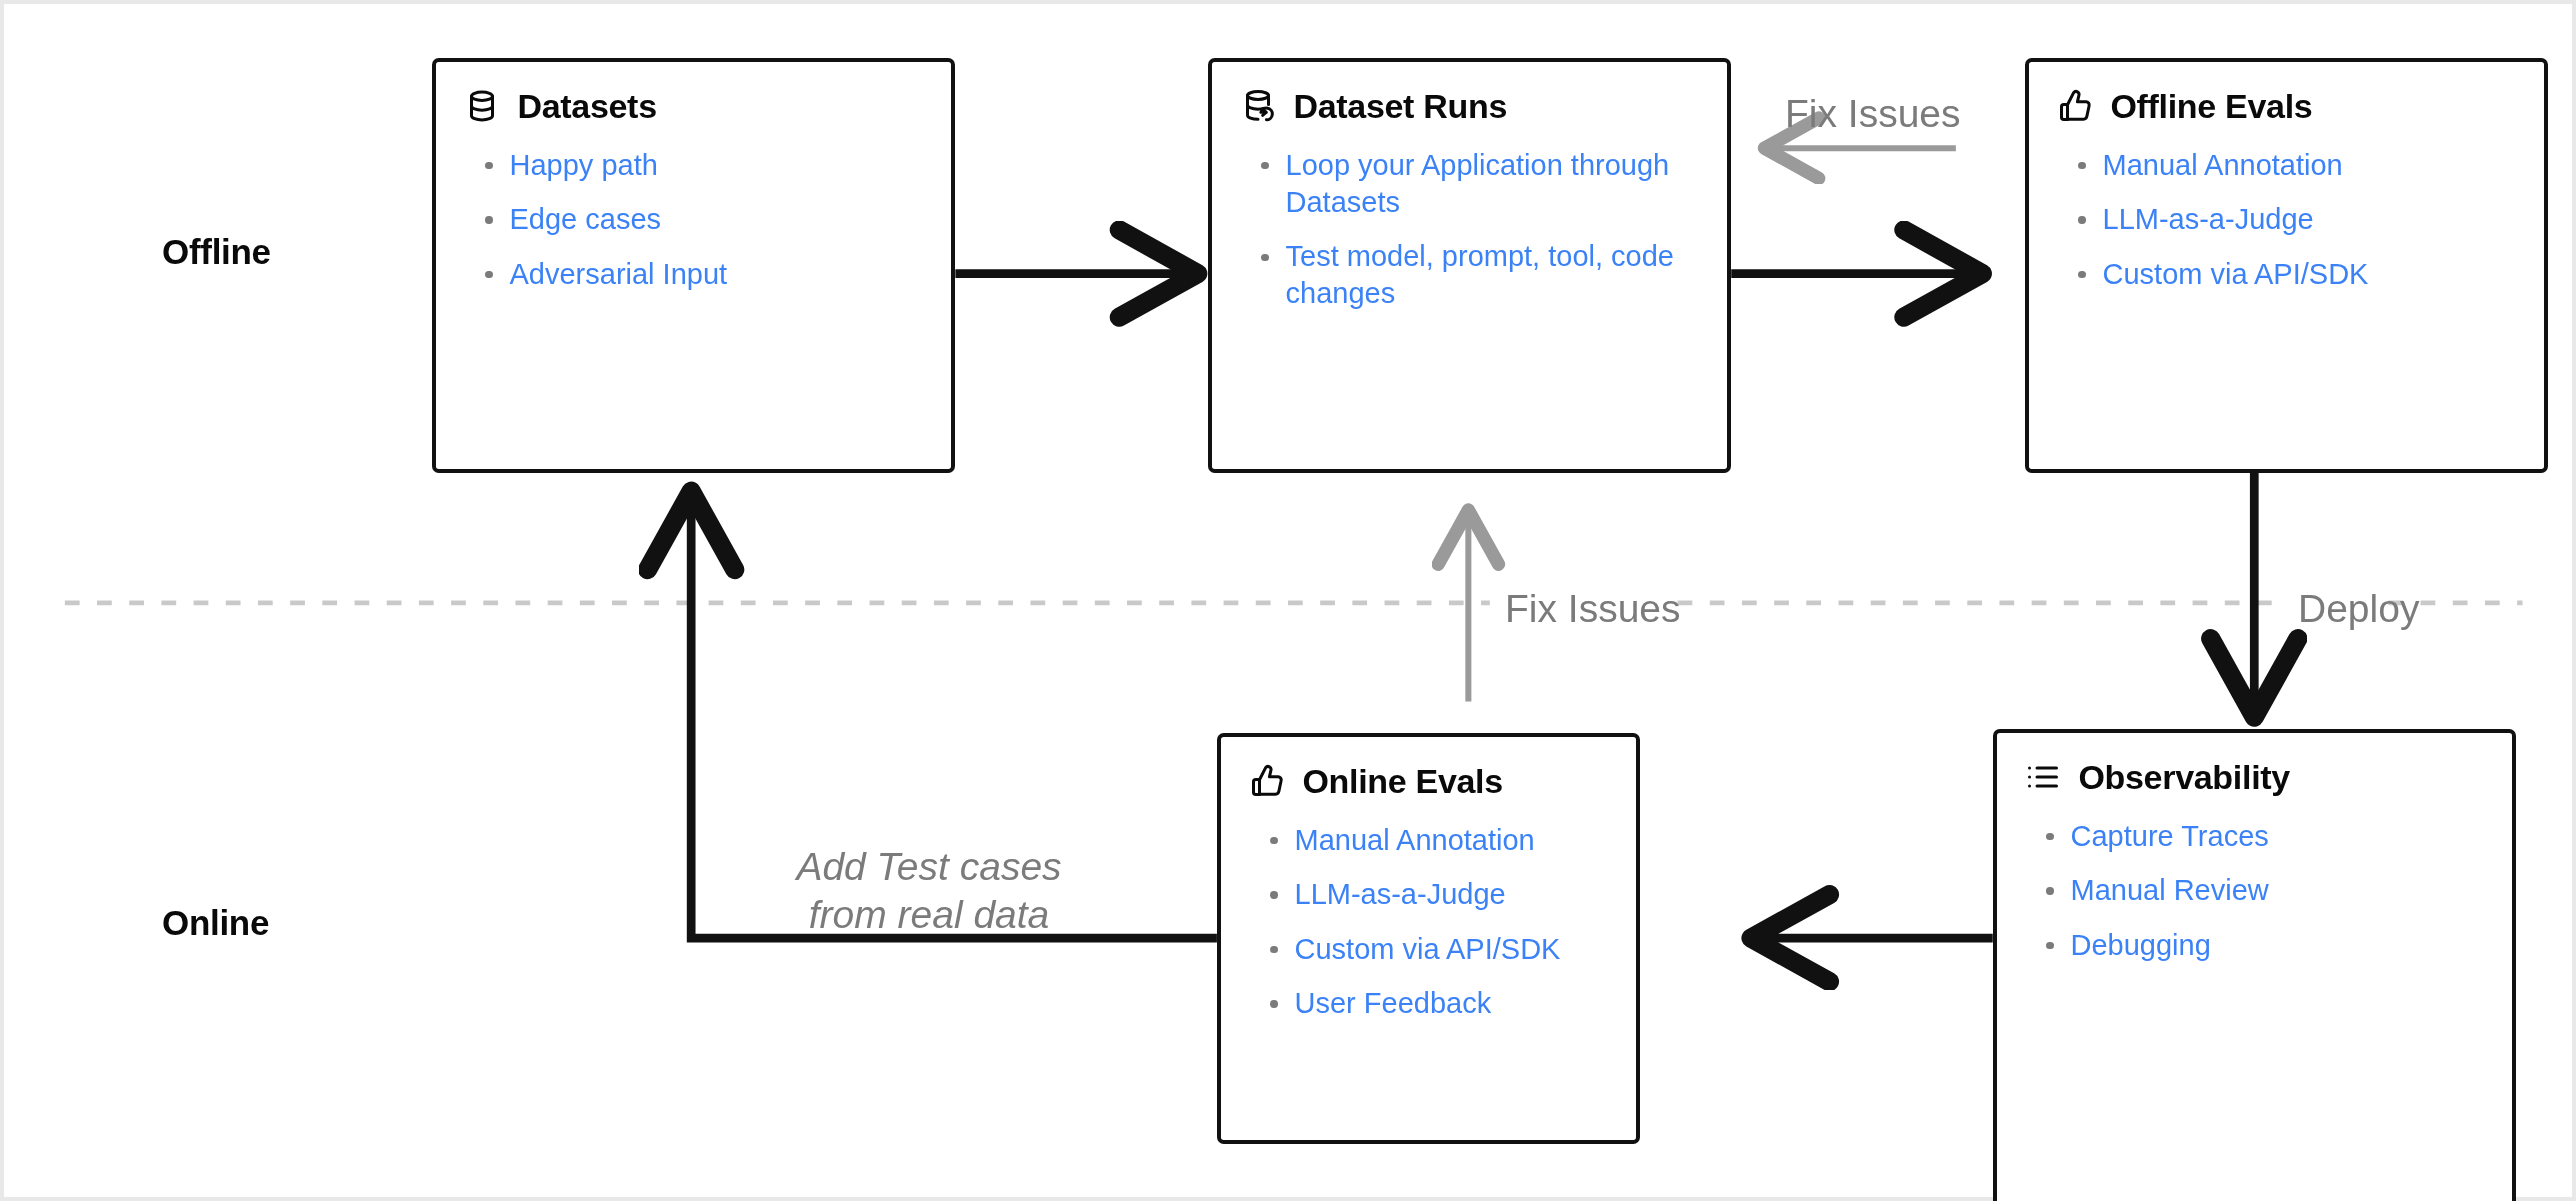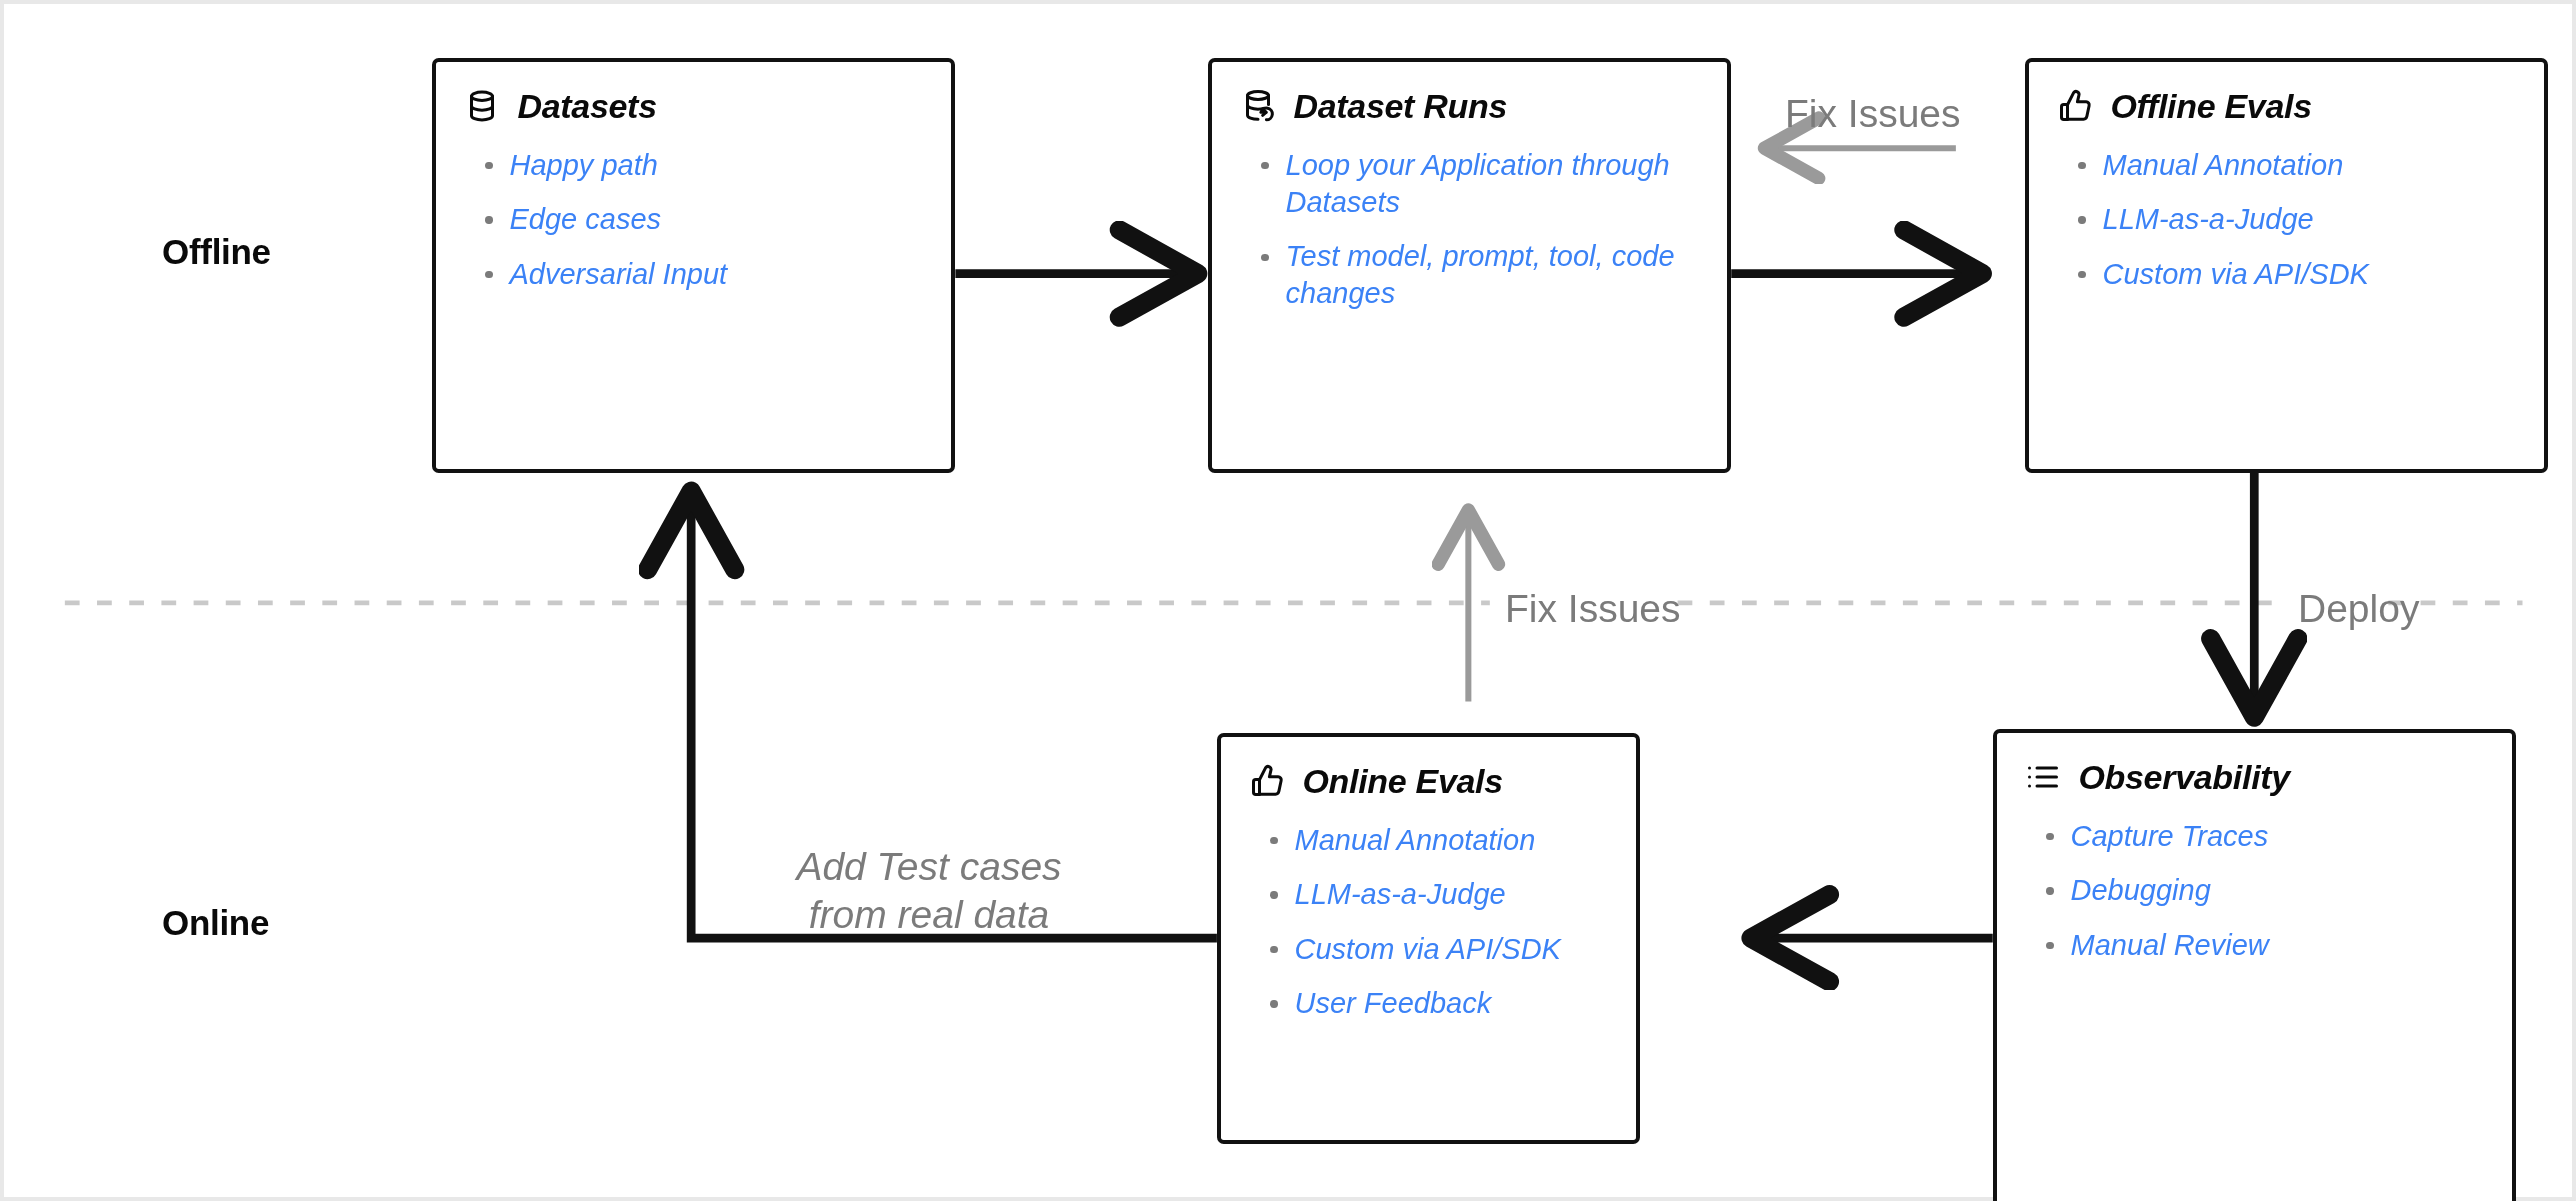--- a/index.html
+++ b/index.html
@@ -21,21 +21,20 @@
     white-space:nowrap;
   }
 
   
   .node{
     position:absolute;
     box-sizing:border-box;
     background:#ffffff;
     border:4.7px solid #111111;
     border-radius:6.7px;
-    font-style:italic;
   }
   .node-head{
     display:flex;
     align-items:center;
     gap:17.4px;
     padding:25.5px 0 0 28px;
   }
   .node-title{
     font-size:34px;
     font-weight:bold;
@@ -225,19 +224,19 @@
           <path d="M3 18 H3.02"></path>
           <path d="M8 6 H21"></path>
           <path d="M8 12 H21"></path>
           <path d="M8 18 H21"></path>
         </svg>
       </span>
       <span class="node-title">Observability</span>
     </div>
     <ul class="bullets">
       <li>Capture Traces</li>
+      <li>Manual Review</li>
       <li>Debugging</li>
-      <li>Manual Review</li>
     </ul>
   </div>
 
 </div>
 
 
 </body></html>

